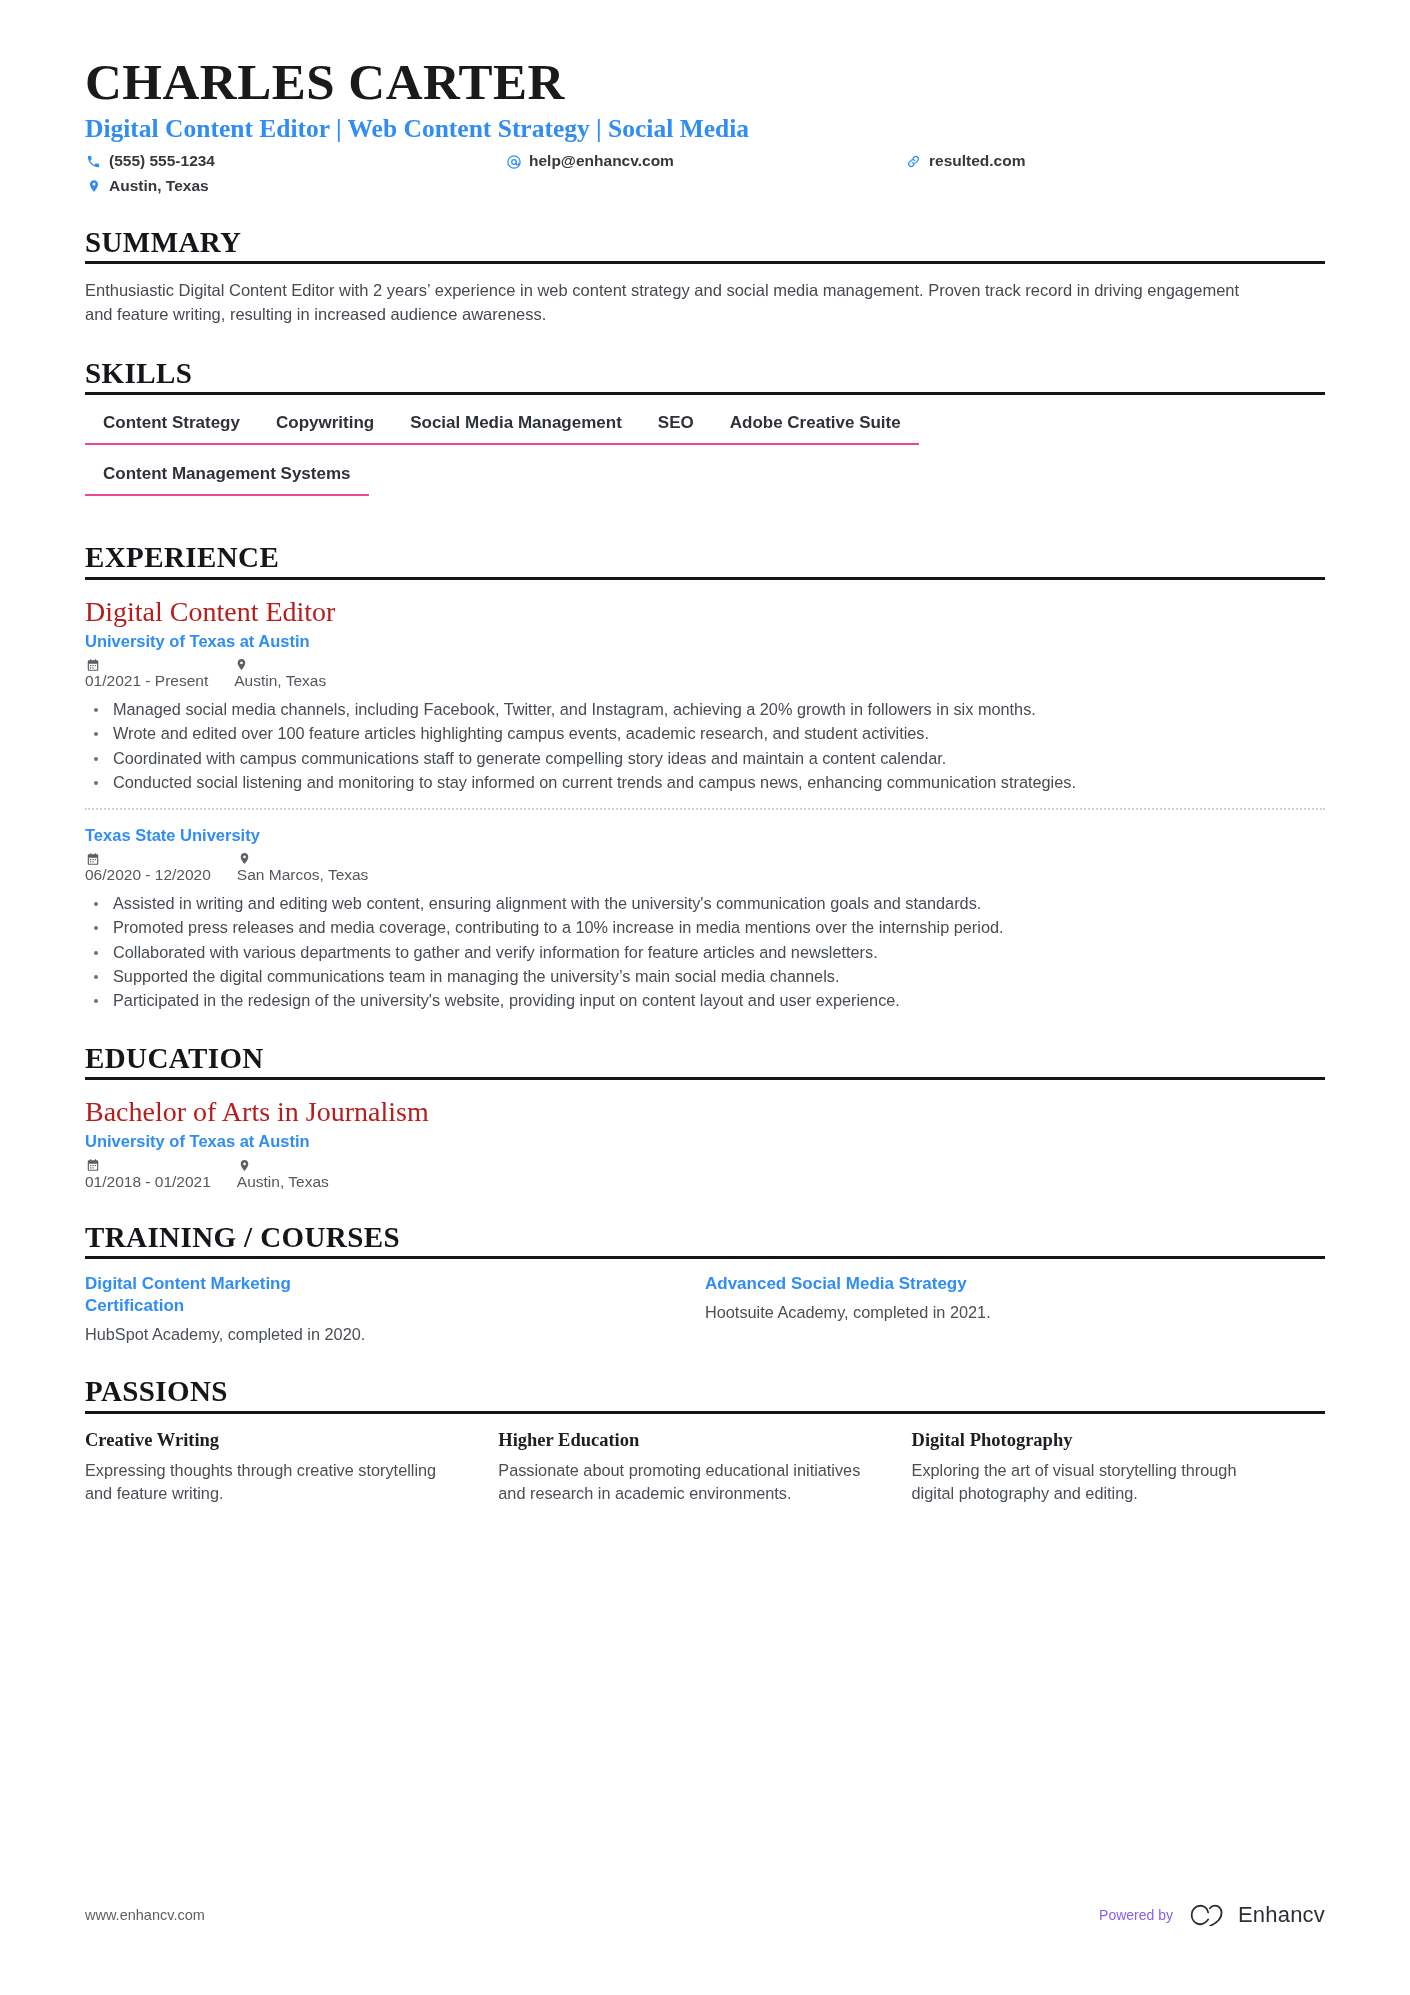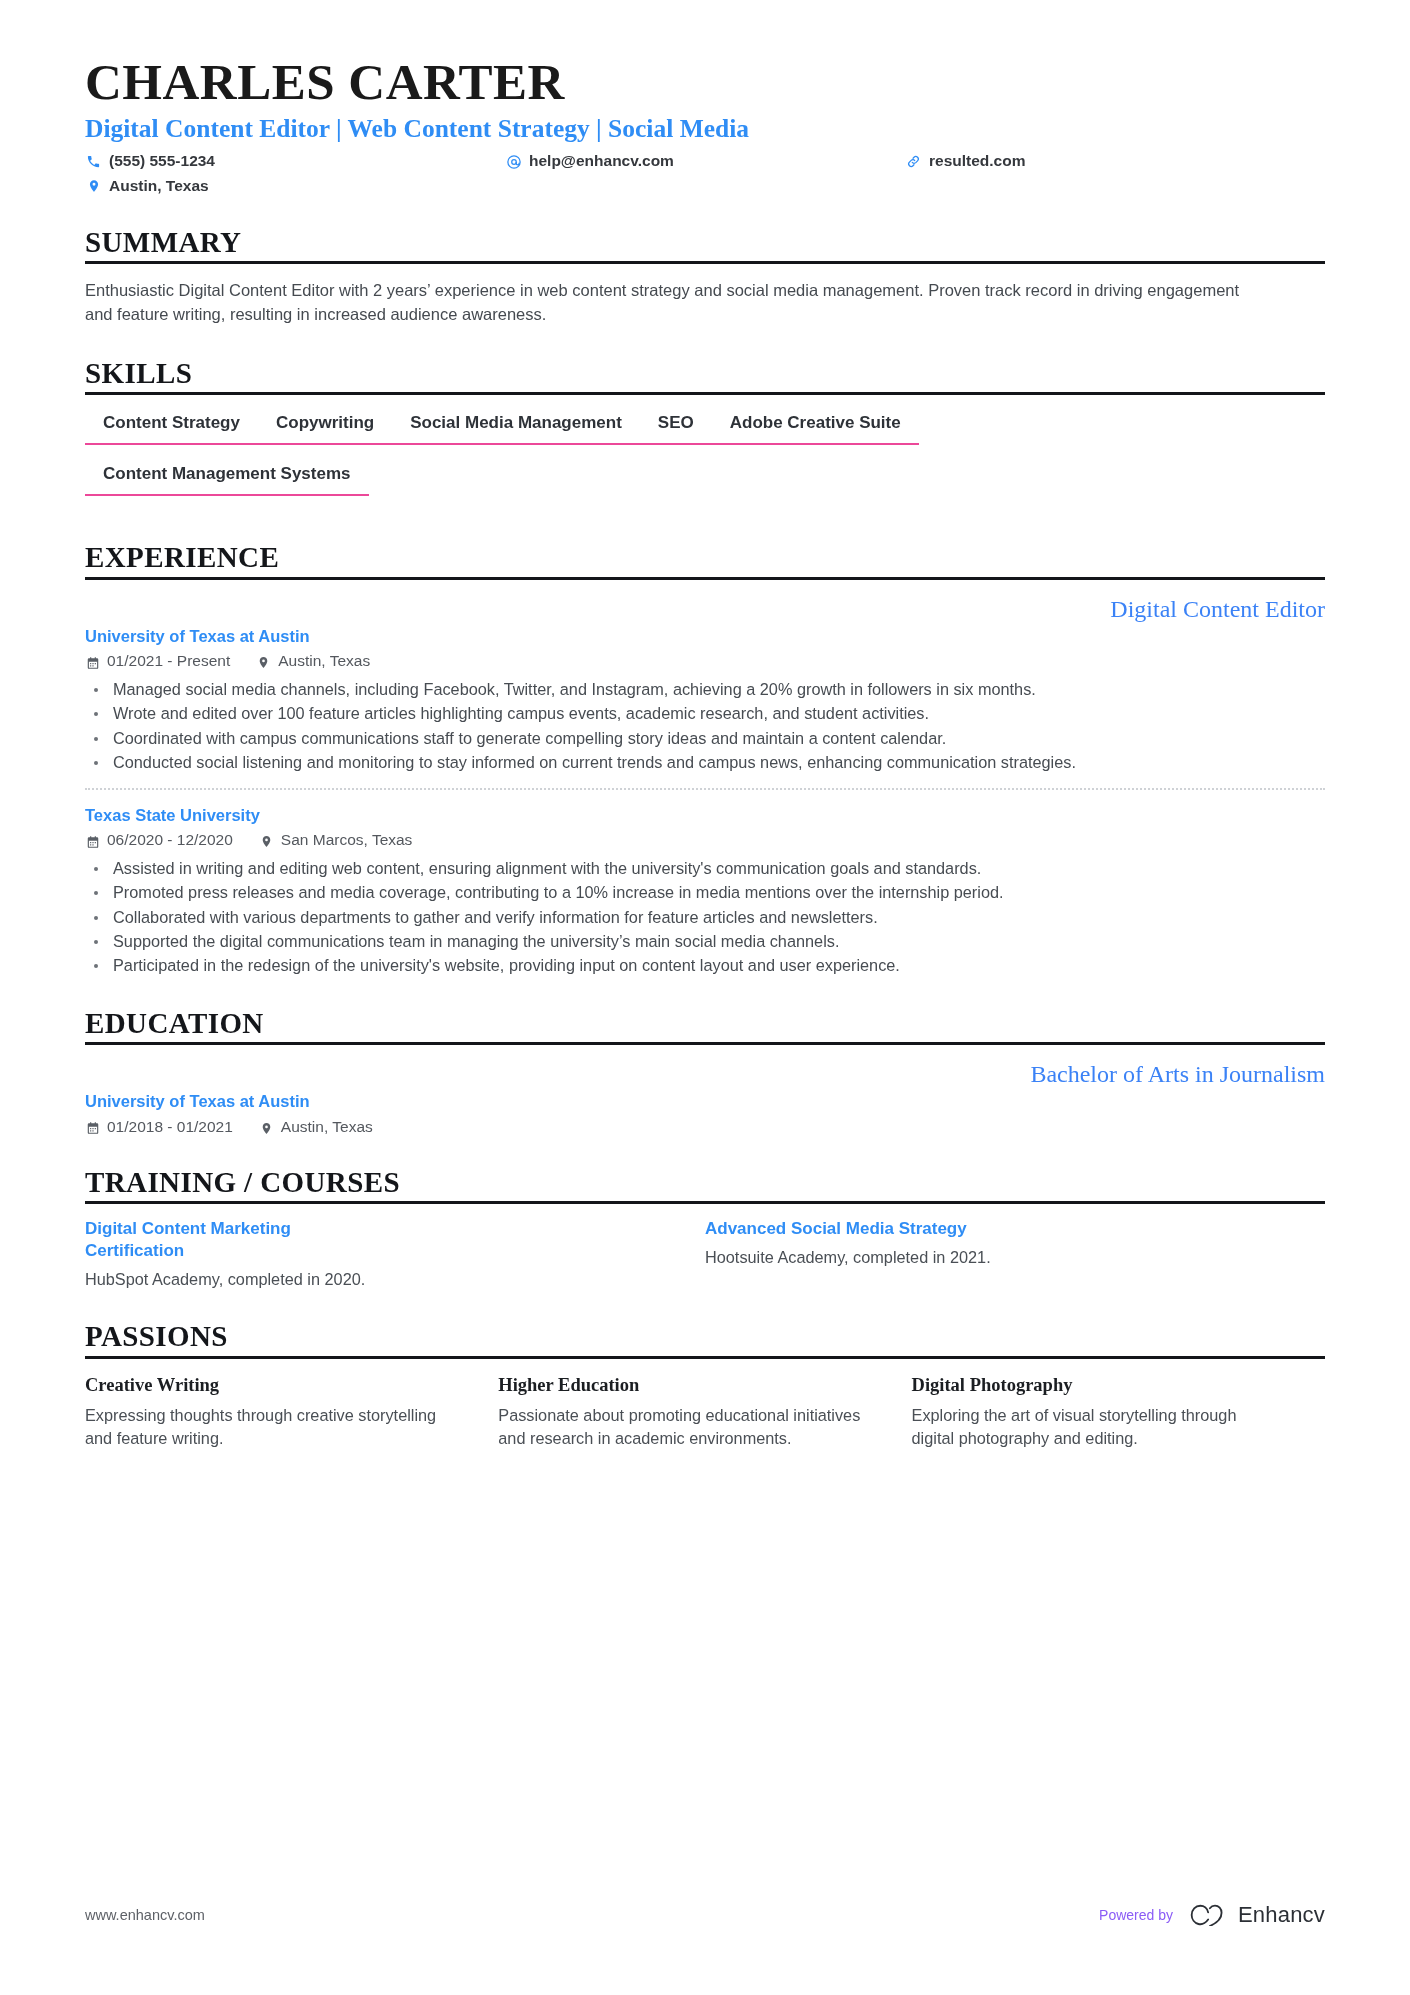--- a/index.html
+++ b/index.html
@@ -116,44 +116,44 @@
     margin-right: 0px;
     margin-bottom: 15px;
     white-space: nowrap;
     line-height: 1.3;
   }
 
   
   .entry { margin-bottom: 4px; }
   .entry-title {
     font-family: "Liberation Serif", serif;
-    font-size: 24px;
-    color: #3b82f6;
+    font-size: 28px;
+    color: #b91c1c;
     line-height: 1.25;
     margin-bottom: 2px;
-    text-align: right;
   }
   .entry-org {
     font-size: 16.5px;
     font-weight: bold;
     color: #2f8df5;
     line-height: 1.3;
     margin-bottom: 5px;
   }
   .entry-meta {
     display: flex;
     align-items: center;
     font-size: 15.5px;
     color: #54585e;
     margin-bottom: 8px;
   }
   .meta-item {
     display: flex;
-    align-items: flex-end;
+    align-items: flex-start;
     margin-right: 26px;
+    flex-direction: column;
   }
   .meta-item .ico {
     display: inline-flex;
     align-items: center;
     justify-content: center;
     width: 15px;
     height: 15px;
     margin-right: 7px;
     color: #5a5f66;
     flex: 0 0 auto;

